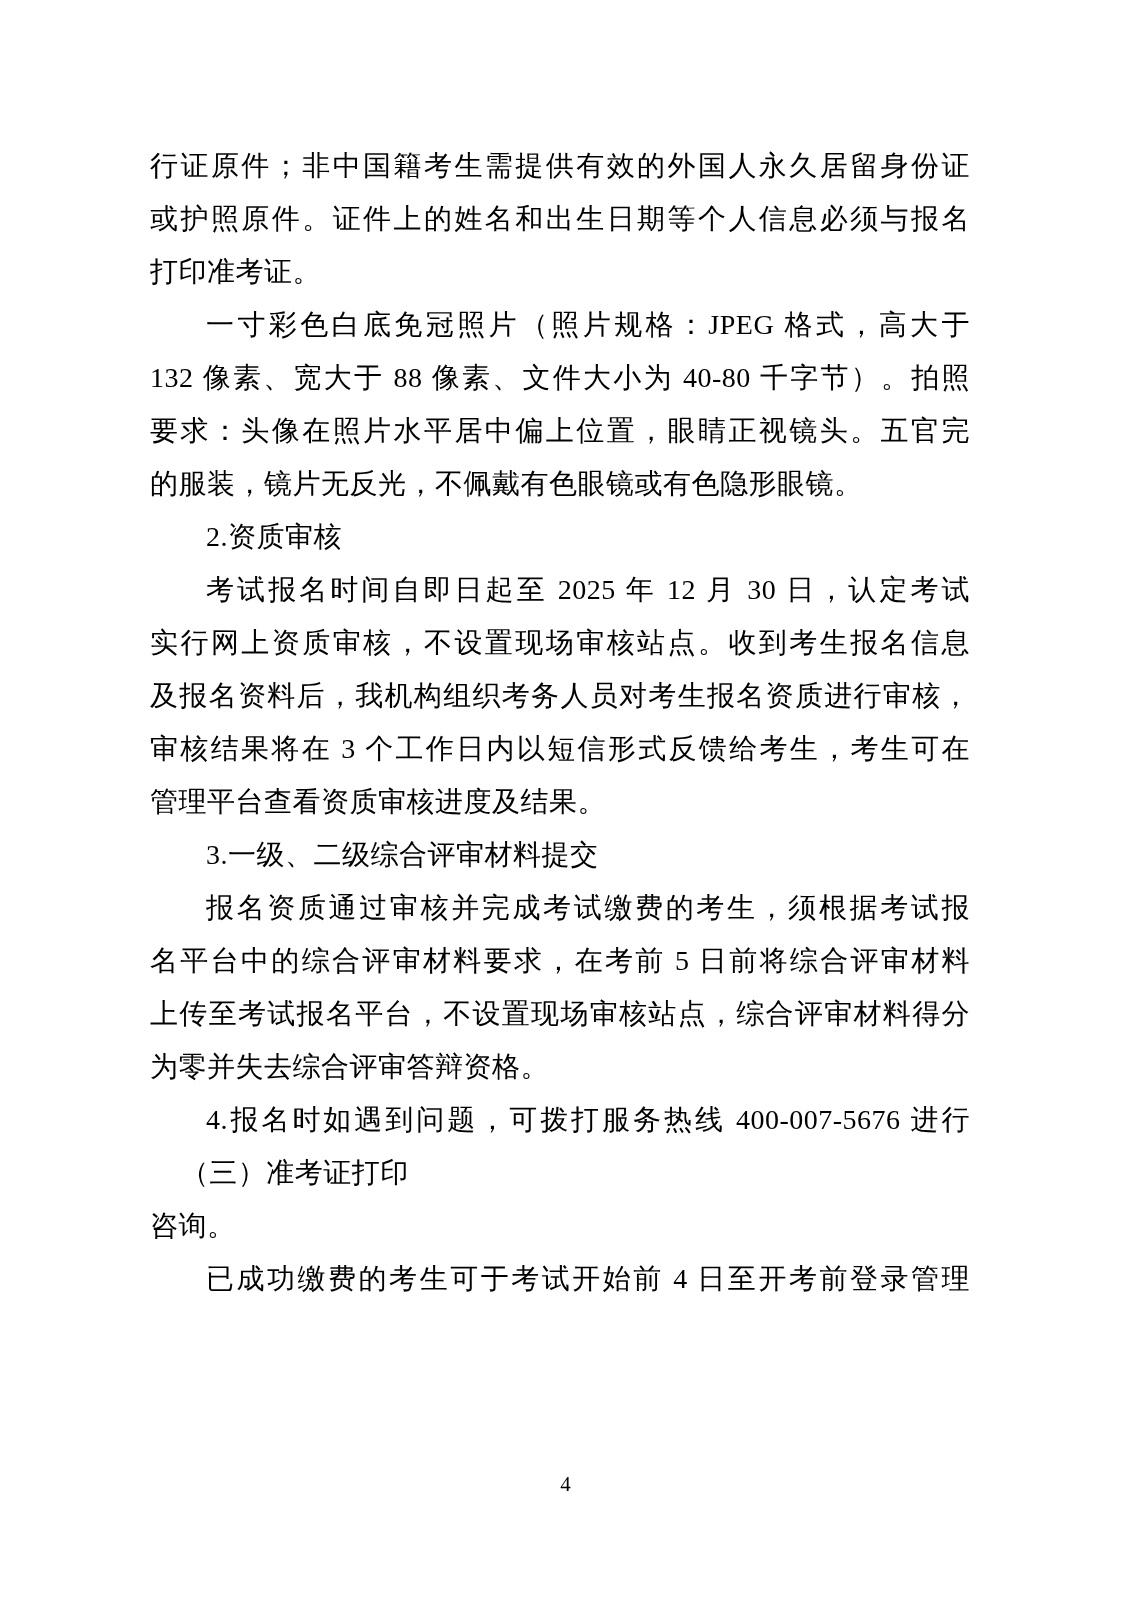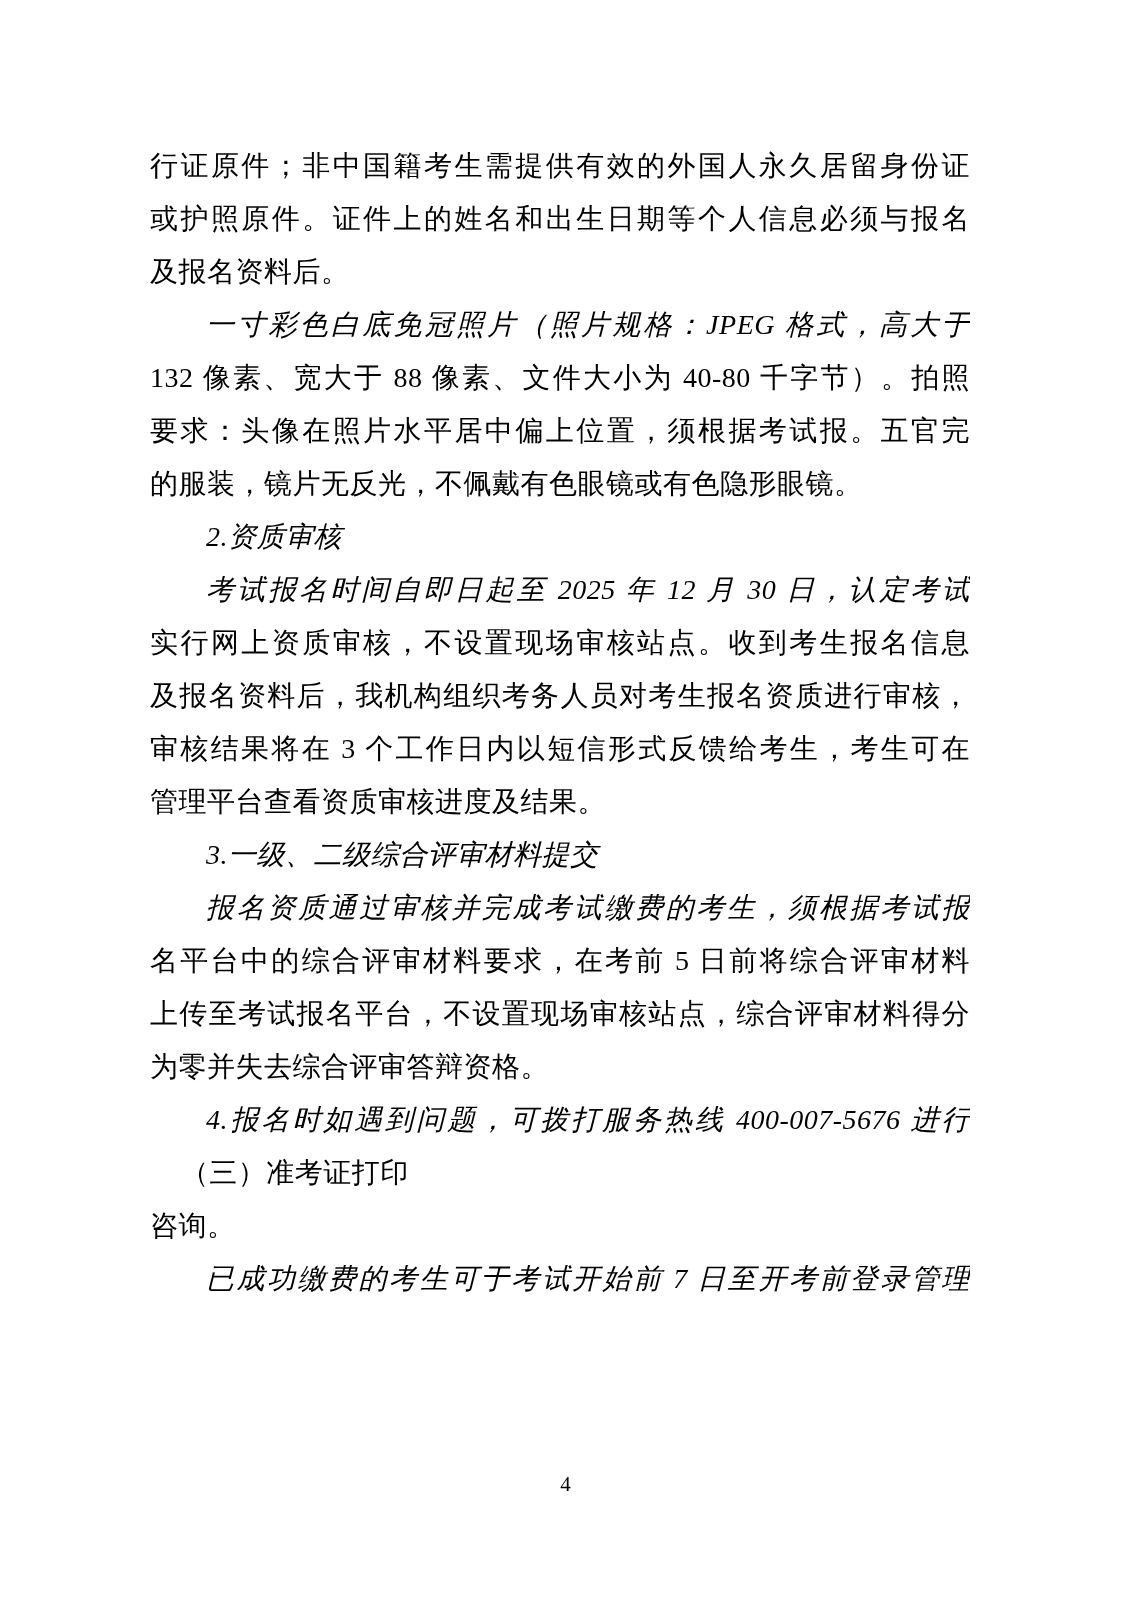--- a/index.html
+++ b/index.html
@@ -43,21 +43,20 @@
     white-space: normal;
     overflow: hidden;
     height: 53px;
   }
   
   .end {
     text-align: left;
   }
   .indent {
     text-indent: 2em;
-    font-style: italic;
   }
   
   .indent-paren {
     text-indent: 1.1em;
   }
   .page-number {
     position: absolute;
     left: 0;
     top: 1470px;
     width: 100%;
@@ -67,36 +66,36 @@
     color: #000000;
   }
 </style>
 </head>
 <body>
 
 <div class="page">
   <div class="content">
     <div class="line full">行证原件；非中国籍考生需提供有效的外国人永久居留身份证</div>
     <div class="line full">或护照原件。证件上的姓名和出生日期等个人信息必须与报名</div>
-    <div class="line end">及报名资料后。</div>
+    <div class="line end">打印准考证。</div>
     <div class="line full indent">一寸彩色白底免冠照片（照片规格：JPEG 格式，高大于</div>
     <div class="line full">132 像素、宽大于 88 像素、文件大小为 40-80 千字节）。拍照</div>
-    <div class="line full">要求：头像在照片水平居中偏上位置，须根据考试报。五官完</div>
+    <div class="line full">要求：头像在照片水平居中偏上位置，眼睛正视镜头。五官完</div>
     <div class="line end">的服装，镜片无反光，不佩戴有色眼镜或有色隐形眼镜。</div>
     <div class="line end indent">2.资质审核</div>
     <div class="line full indent">考试报名时间自即日起至 2025 年 12 月 30 日，认定考试</div>
     <div class="line full">实行网上资质审核，不设置现场审核站点。收到考生报名信息</div>
     <div class="line full">及报名资料后，我机构组织考务人员对考生报名资质进行审核，</div>
     <div class="line full">审核结果将在 3 个工作日内以短信形式反馈给考生，考生可在</div>
     <div class="line end">管理平台查看资质审核进度及结果。</div>
     <div class="line end indent">3.一级、二级综合评审材料提交</div>
     <div class="line full indent">报名资质通过审核并完成考试缴费的考生，须根据考试报</div>
     <div class="line full">名平台中的综合评审材料要求，在考前 5 日前将综合评审材料</div>
     <div class="line full">上传至考试报名平台，不设置现场审核站点，综合评审材料得分</div>
     <div class="line end">为零并失去综合评审答辩资格。</div>
     <div class="line full indent">4.报名时如遇到问题，可拨打服务热线 400-007-5676 进行</div>
     <div class="line end indent-paren">（三）准考证打印</div>
     <div class="line end">咨询。</div>
-    <div class="line full indent">已成功缴费的考生可于考试开始前 7 日至开考前登录管理</div>
+    <div class="line full indent">已成功缴费的考生可于考试开始前 4 日至开考前登录管理</div>
   </div>
 
   <div class="page-number">4</div>
 </div>
 
 </body></html>

